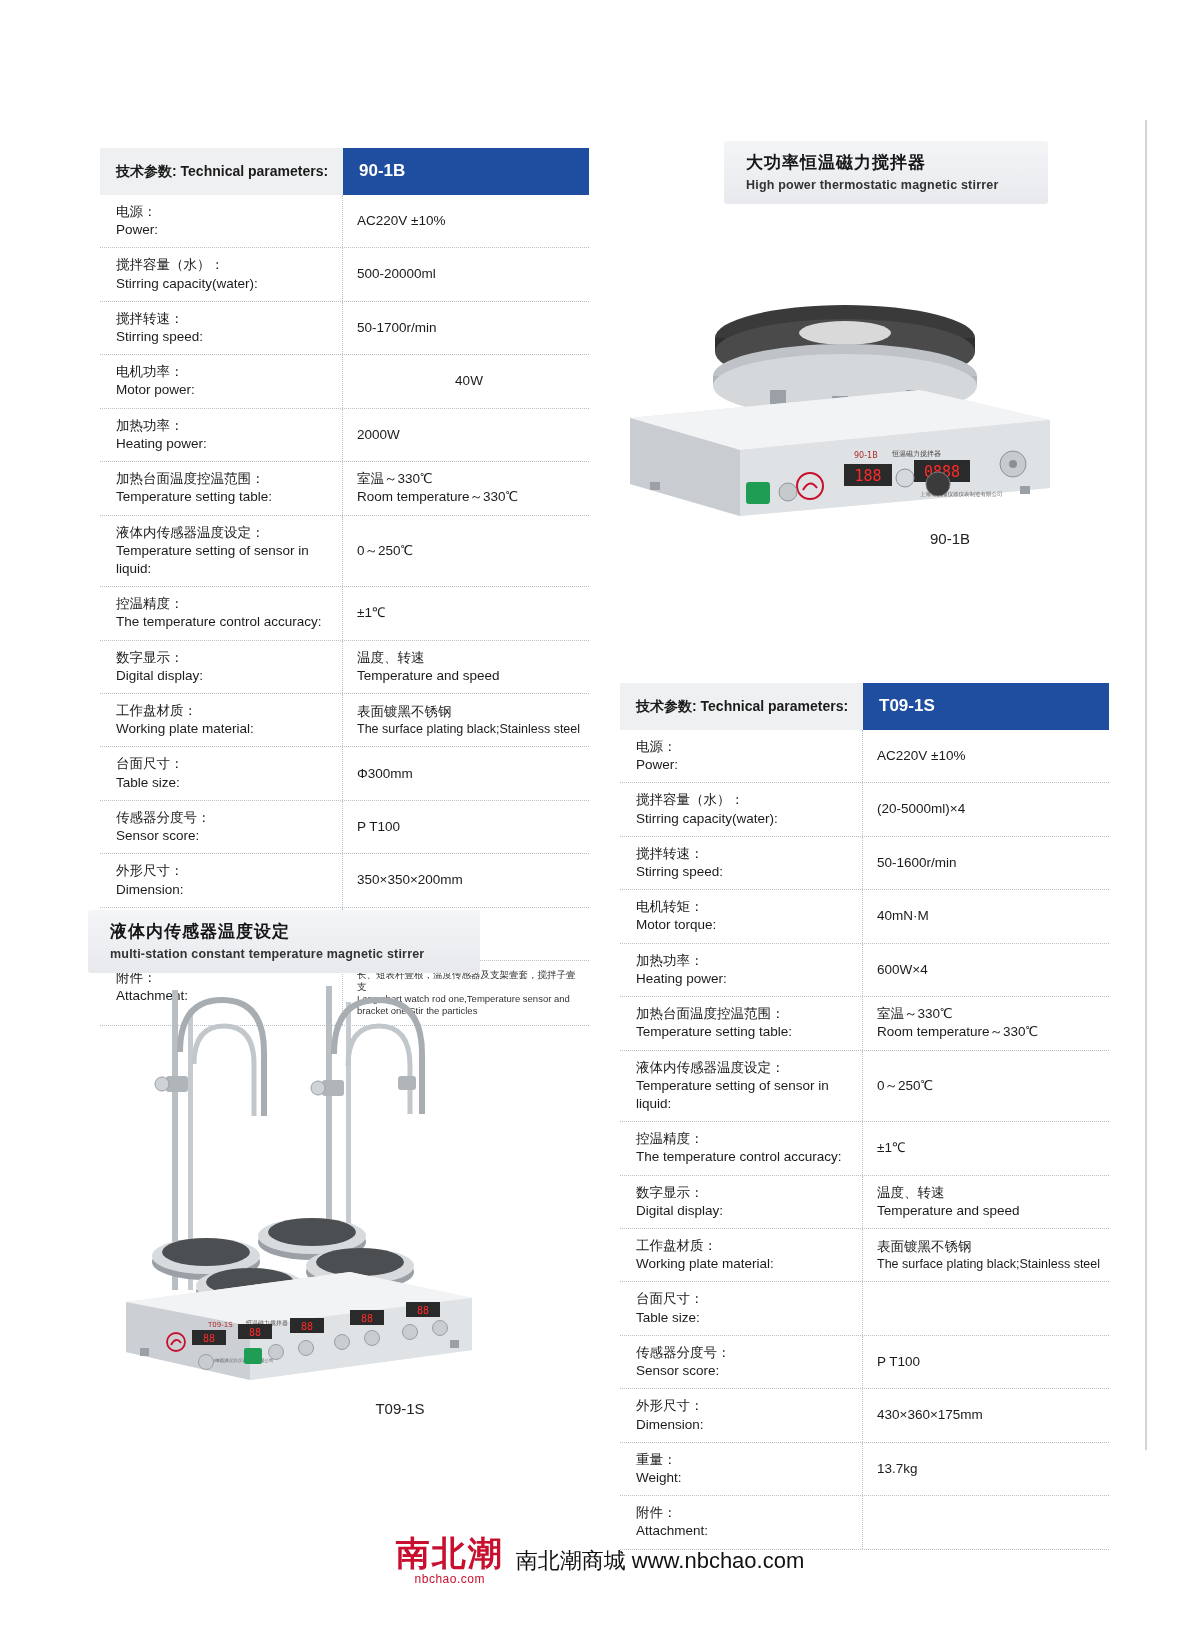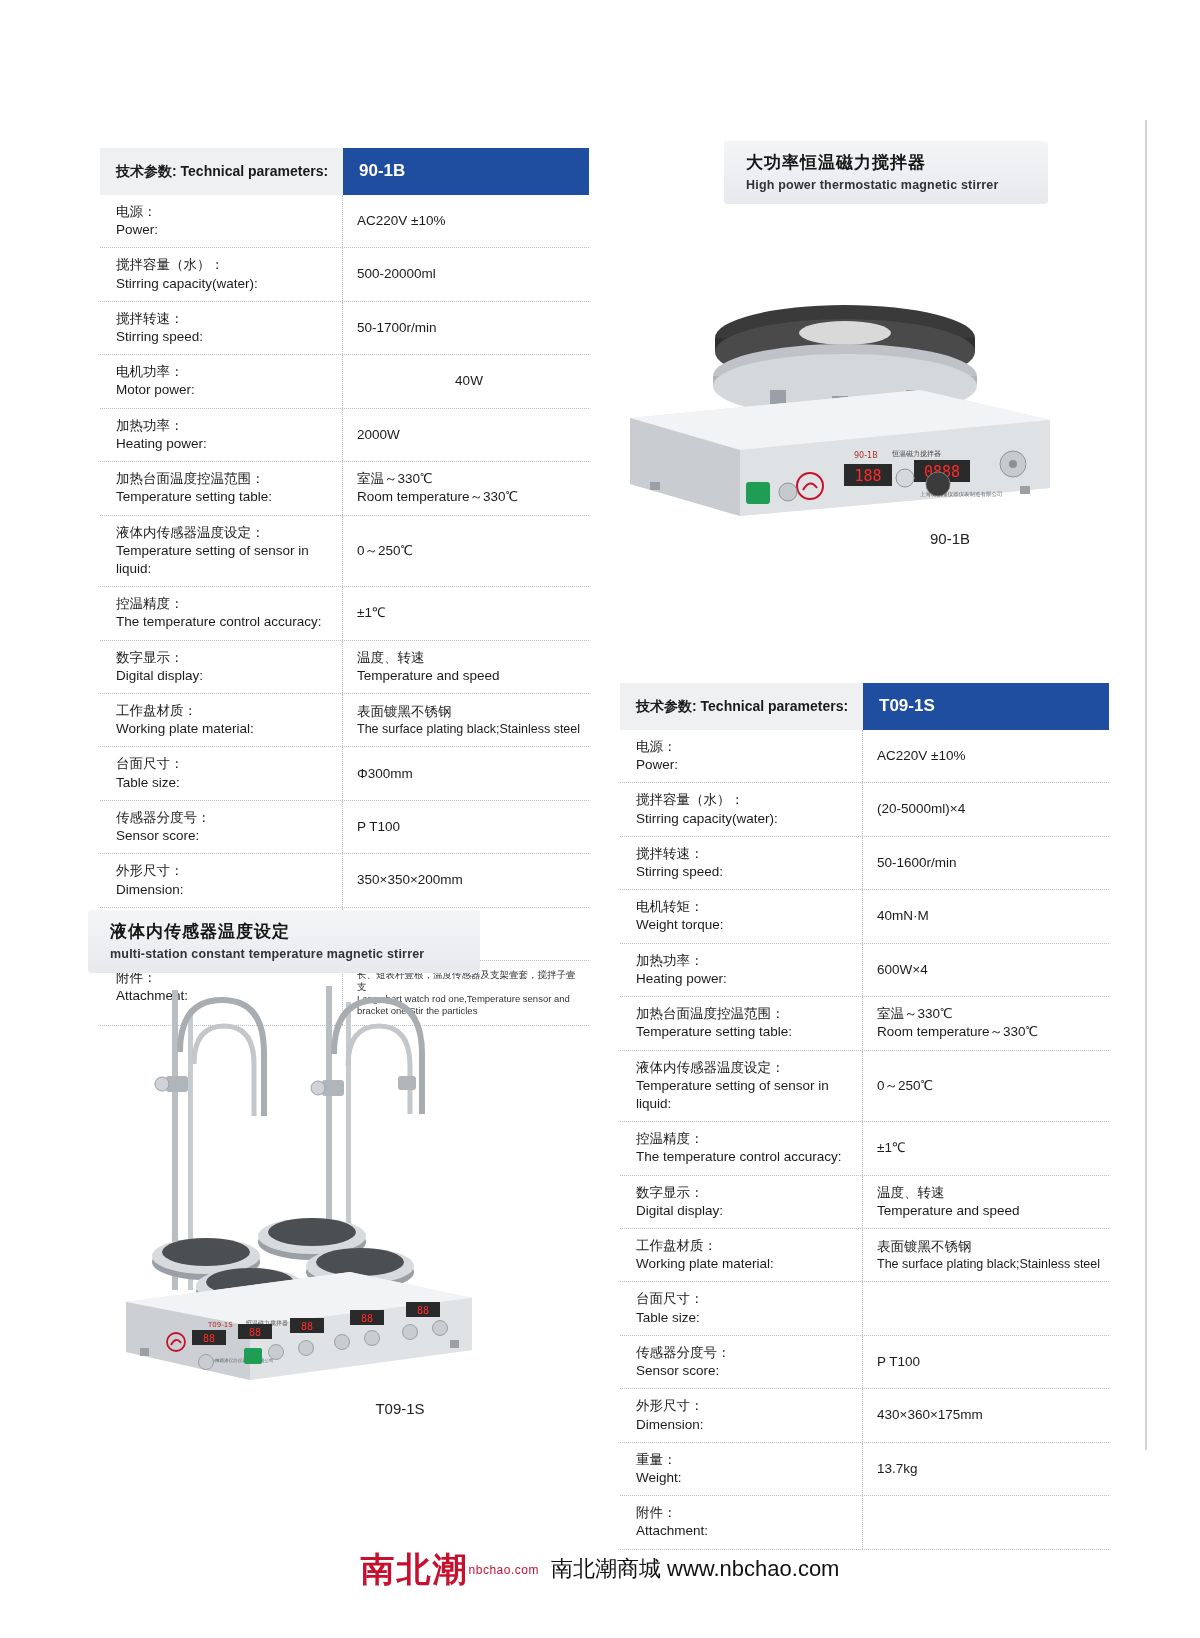--- a/index.html
+++ b/index.html
@@ -74,21 +74,21 @@
 
   .caption {
     position:absolute; font-size:15px; color:#222; text-align:center;
   }
 
   
   .footer {
     position:absolute; left:0; right:0; bottom:52px;
     display:flex; align-items:center; justify-content:center; gap:12px;
   }
-  .logo-box { display:flex; align-items:center; }
+  .logo-box { display:flex; flex-direction:column; align-items:center; }
   .logo-cn {
     font-size:34px; font-weight:bold; color:#c8102e; letter-spacing:2px;
     font-family:"DejaVu Sans", sans-serif; line-height:1;
   }
   .logo-sub {
     font-size:12px; color:#c8102e; letter-spacing:.5px; margin-top:2px;
   }
   .footer-text { font-size:22px; color:#111; }
 
   
@@ -346,21 +346,21 @@
             <span class="cn">搅拌转速：</span>
             <span class="en">Stirring speed:</span>
           </div>
           <div class="c2" style="width:246px;">
             <span class="en">50-1600r/min</span>
           </div>
         </div>
       <div class="spec-row">
           <div class="c1" style="width:243px;">
             <span class="cn">电机转矩：</span>
-            <span class="en">Weight torque:</span>
+            <span class="en">Motor torque:</span>
           </div>
           <div class="c2" style="width:246px;">
             <span class="en">40mN·M</span>
           </div>
         </div>
       <div class="spec-row">
           <div class="c1" style="width:243px;">
             <span class="cn">加热功率：</span>
             <span class="en">Heating power:</span>
           </div>

